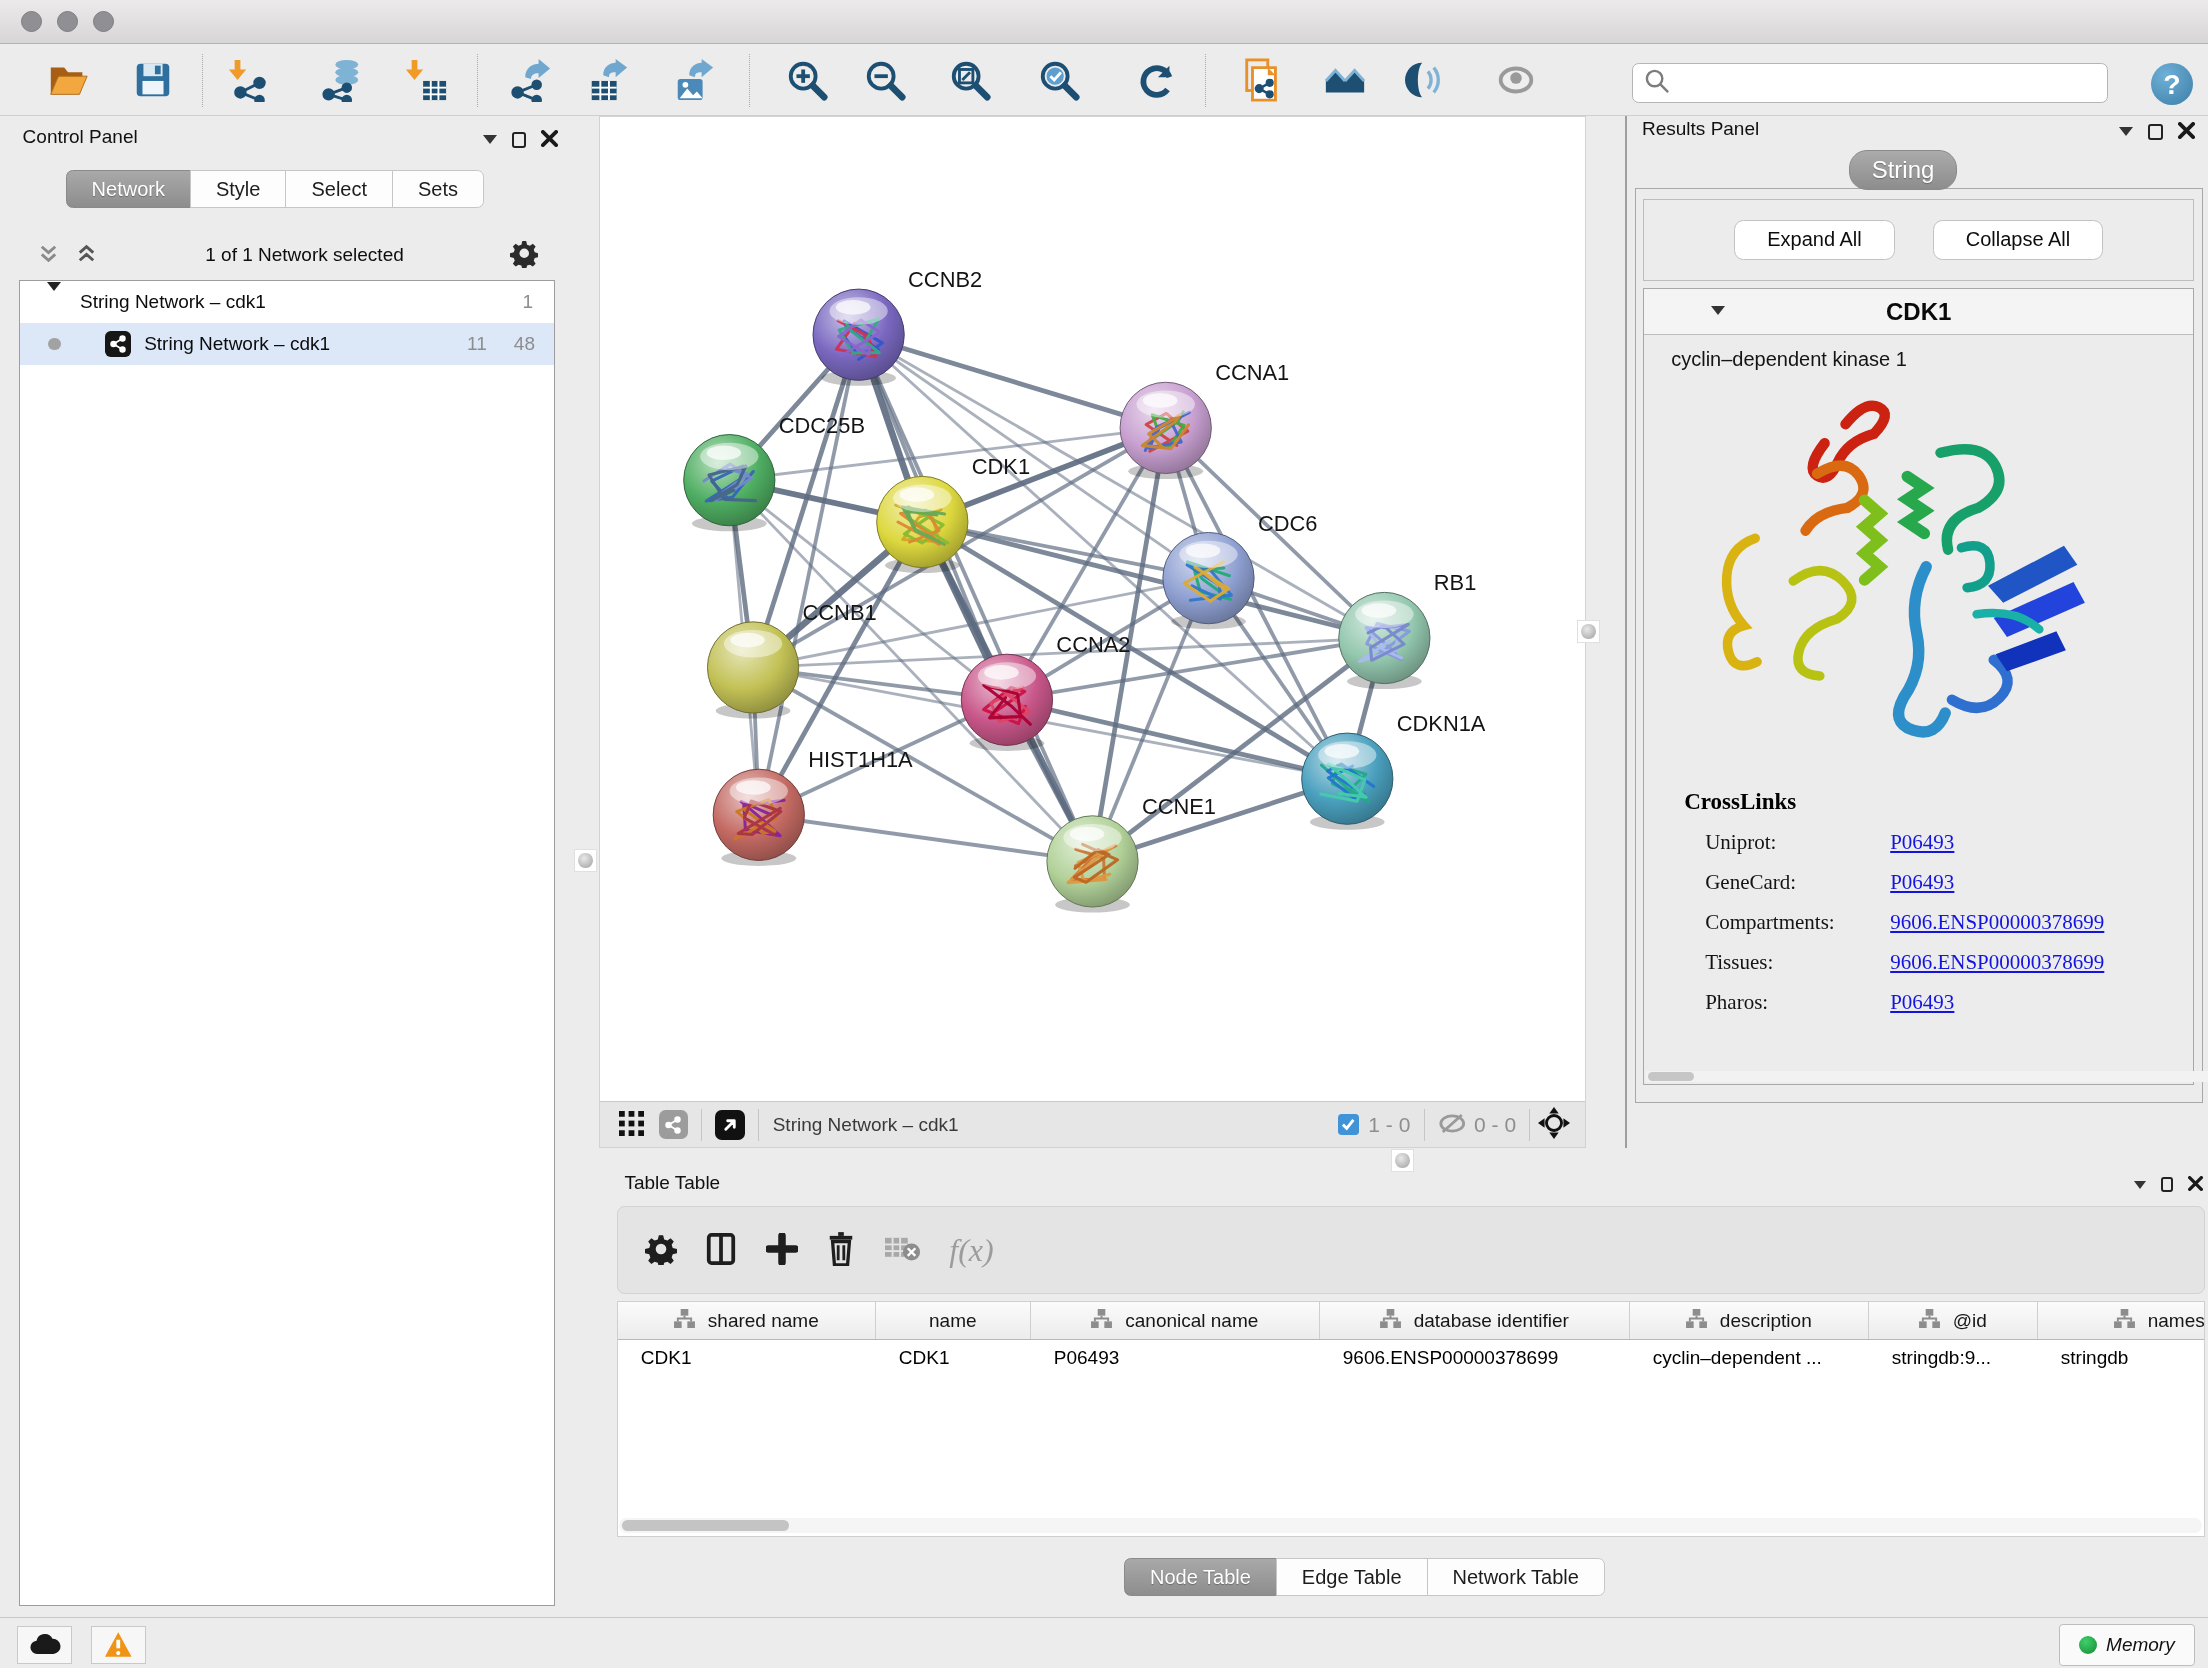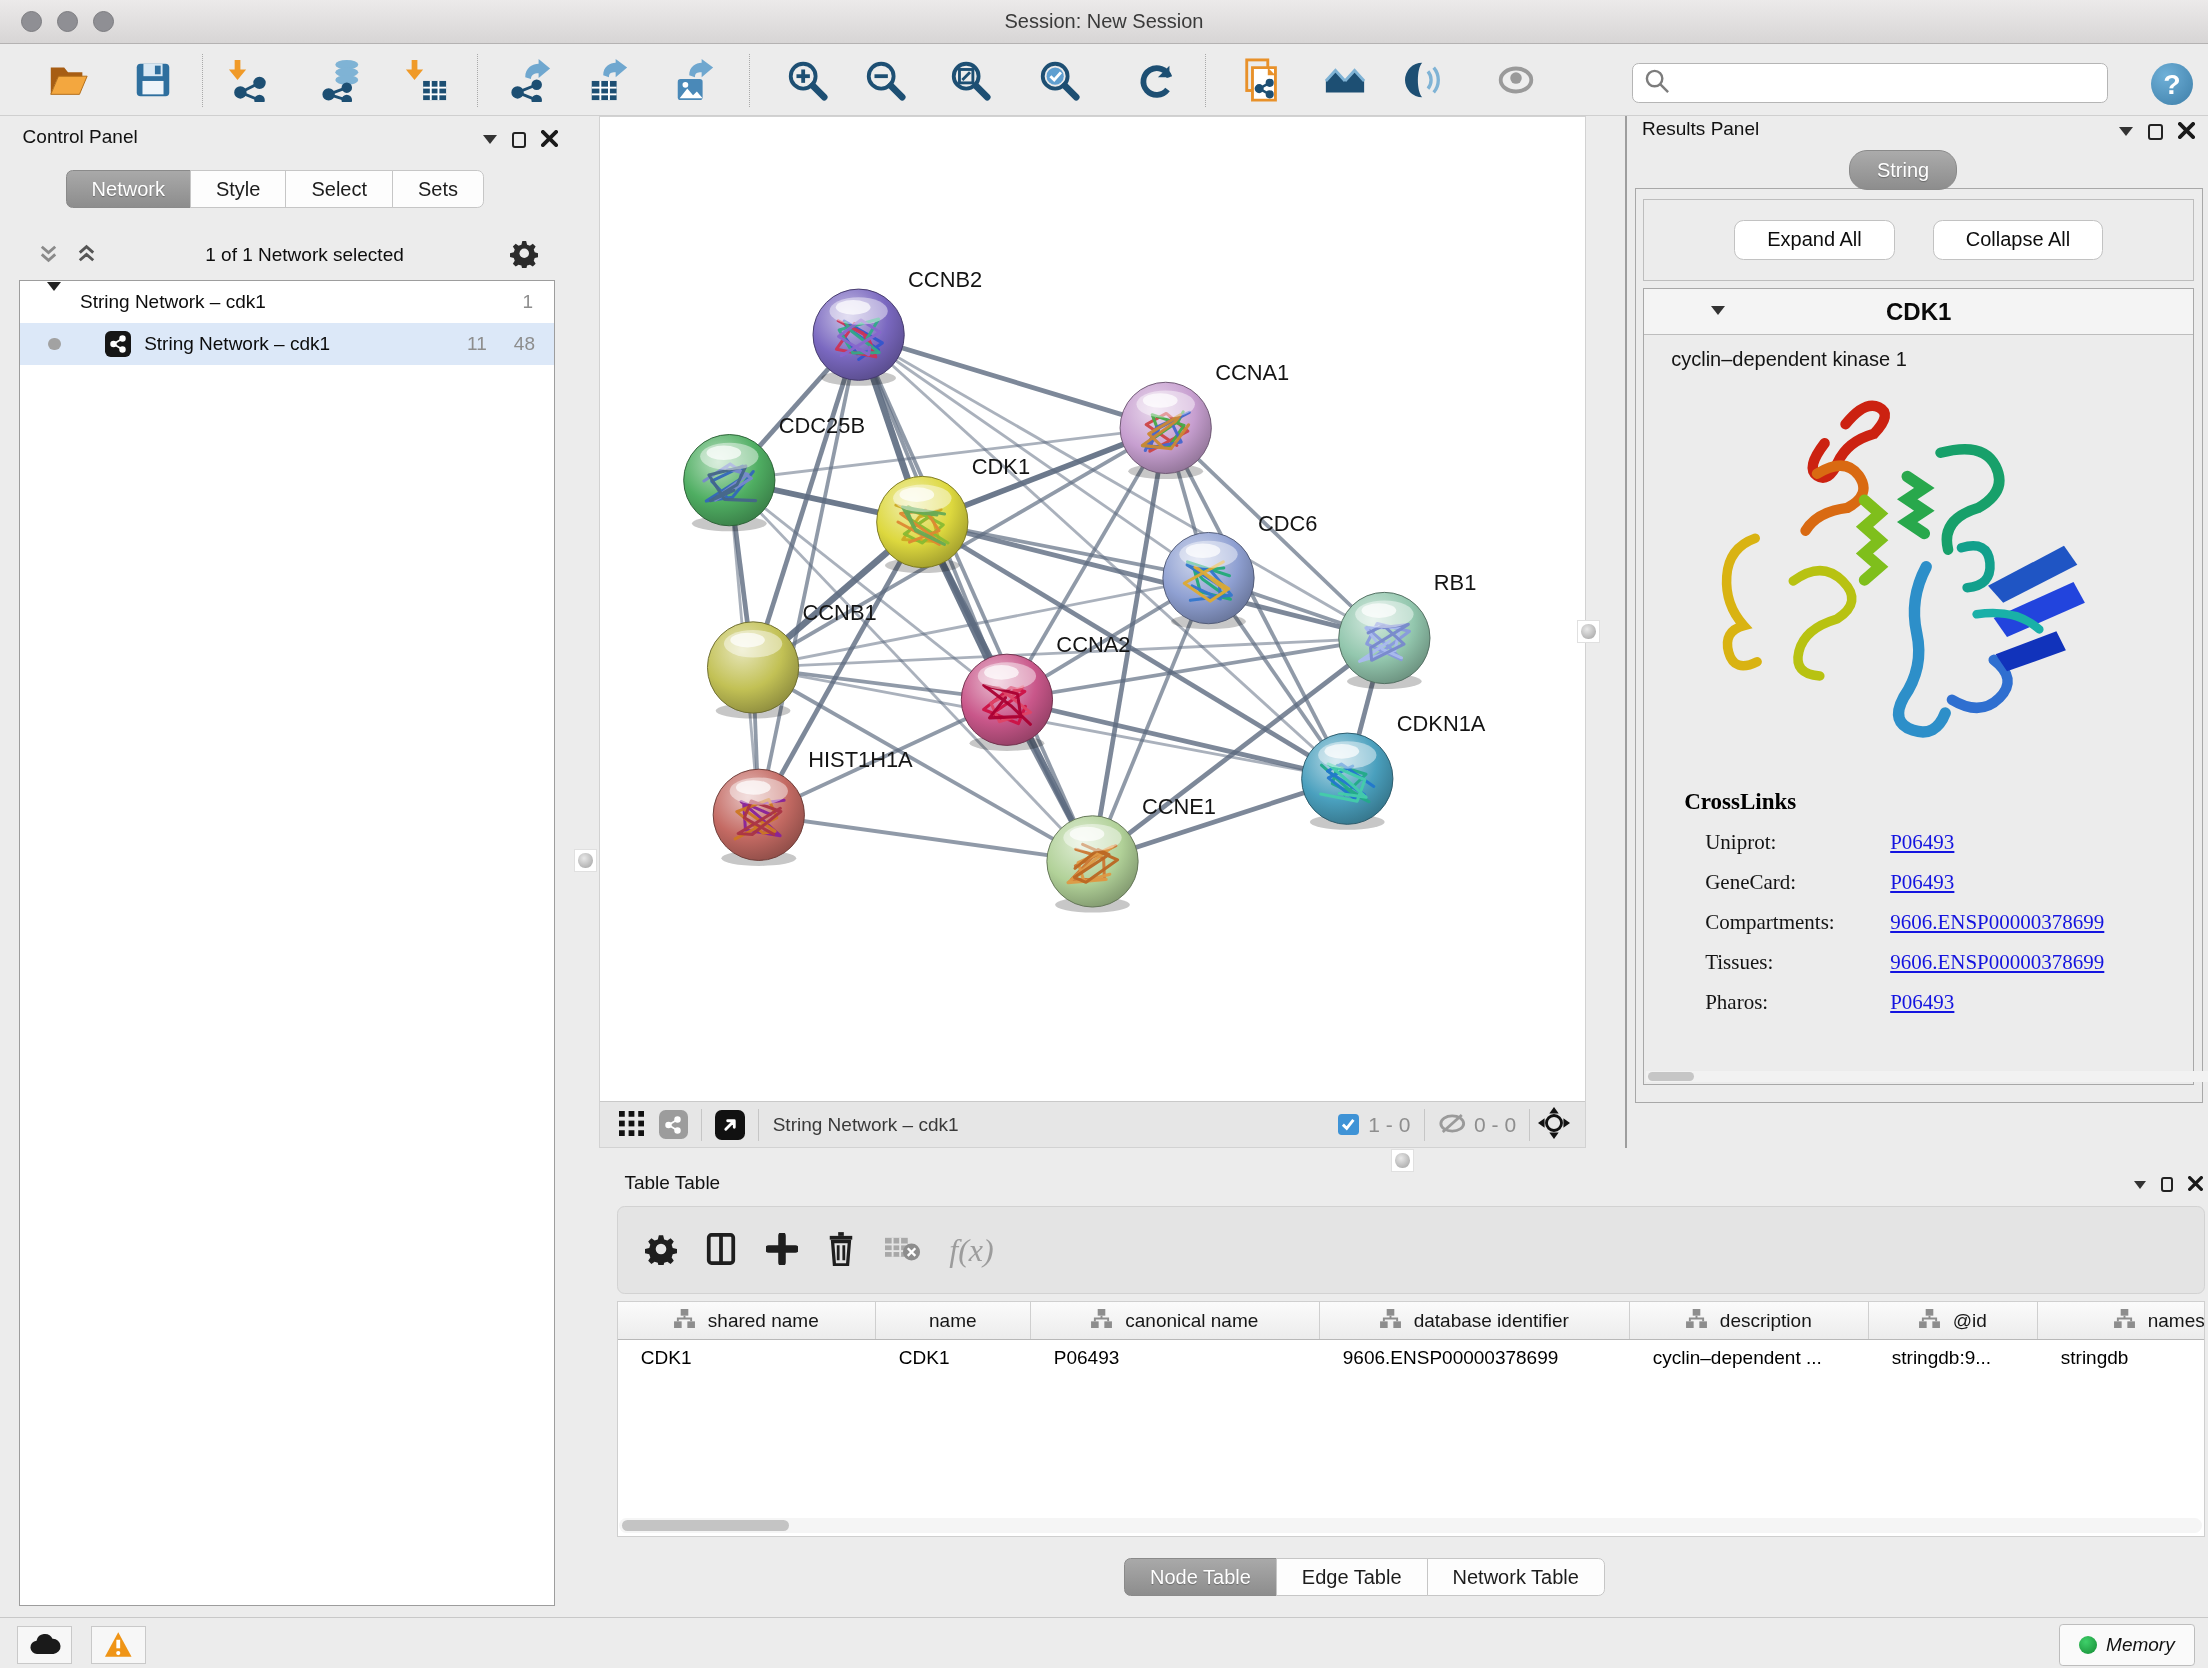--- a/index.html
+++ b/index.html
@@ -65,21 +65,21 @@
   .nsb-name { font-size:19px; color:#3a3a3a; }
   .nsb-count { font-size:21px; color:#8e8e8e; }
   .vsep { width:1px; height:32px; background:#c6c6c6; margin:0 13.3px; }
   .checkbox { width:21px; height:21px; border-radius:3.8px; background:#3f93d6;
     display:flex; align-items:center; justify-content:center; }
 
   
   .results-panel { left:1625px; top:116px; width:583px; height:1032px; border-left:2.9px solid #9e9e9e; }
   .string-tab { position:absolute; left:222px; top:34px; width:108px; height:40px;
     background:linear-gradient(#ababab,#8d8d8d); border:1px solid #8a8a8a; border-radius:18px;
-    color:#fff; font-size:20px; display:flex; align-items:center; justify-content:center;
+    color:#fff; font-size:24px; display:flex; align-items:center; justify-content:center;
     text-shadow:0 1px 1px rgba(0,0,0,.3); z-index:2; }
   .res-outer { position:absolute; left:7.6px; top:72px; width:568px; height:915px;
     border:1px solid #a8a8a8; background:#ececec; }
   .res-btnrow { position:absolute; left:7.6px; top:9.5px; width:551px; height:82px;
     border:1px solid #bdbdbd; display:flex; align-items:center; justify-content:center; gap:38px; }
   .res-btn { height:40px; padding:0 32px; background:#fff; border:1px solid #c2c2c2;
     border-radius:9.5px; font-size:20px; color:#0d0d0d; display:flex; align-items:center; }
   .cdk-card { position:absolute; left:7.6px; top:99px; width:551px; height:797px;
     border:1px solid #a8a8a8; background:#ececec; }
   .cdk-hdr { height:46px; background:#f4f4f4; border-bottom:1px solid #bdbdbd; position:relative;
@@ -131,21 +131,20 @@
   .mem-dot { width:18px; height:18px; border-radius:50%;
     background:radial-gradient(circle at 38% 32%, #3fd06a, #148a33); }
 </style>
 </head>
 <body>
 
 <div class="abs titlebar">
   <span class="tl" style="left:21px"></span>
   <span class="tl" style="left:57px"></span>
   <span class="tl" style="left:93px"></span>
-  <div class="win-title">Session: New Session</div>
 </div>
 
 <div class="abs toolbar">
   <span class="tbi" style="left:45px">
     <svg width="44" height="44" viewBox="0 0 46 46">
         <path d="M5 38V10h14l4 5h15v6H12z" fill="#a75d13"></path>
         <path d="M5 38l8-19h30l-8 19z" fill="#f3a73f" stroke="#b06a14" stroke-width="1"></path>
       </svg>
   </span>
   <span class="tbi" style="left:130px">

